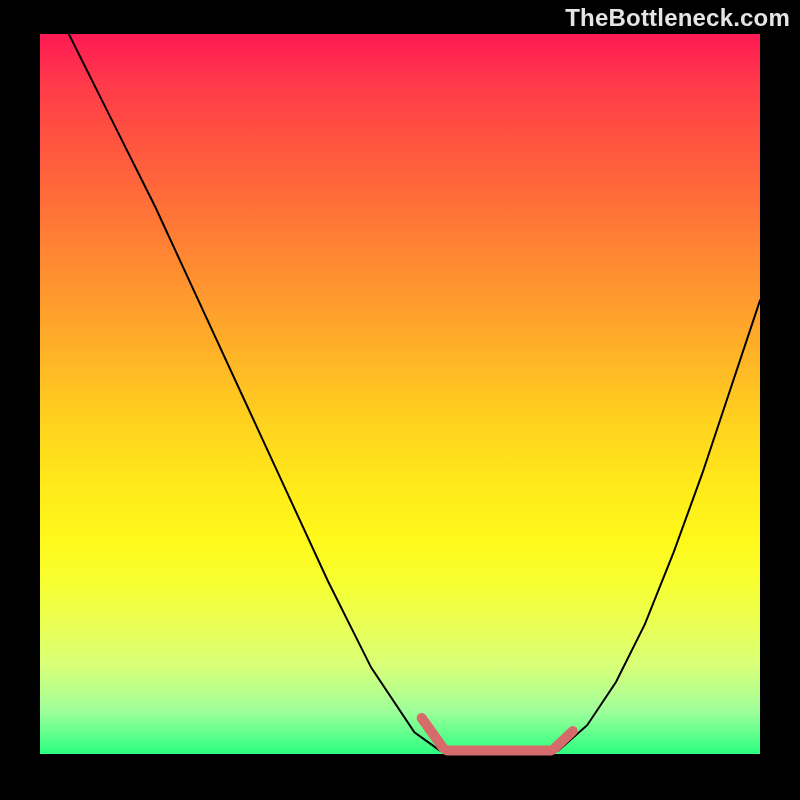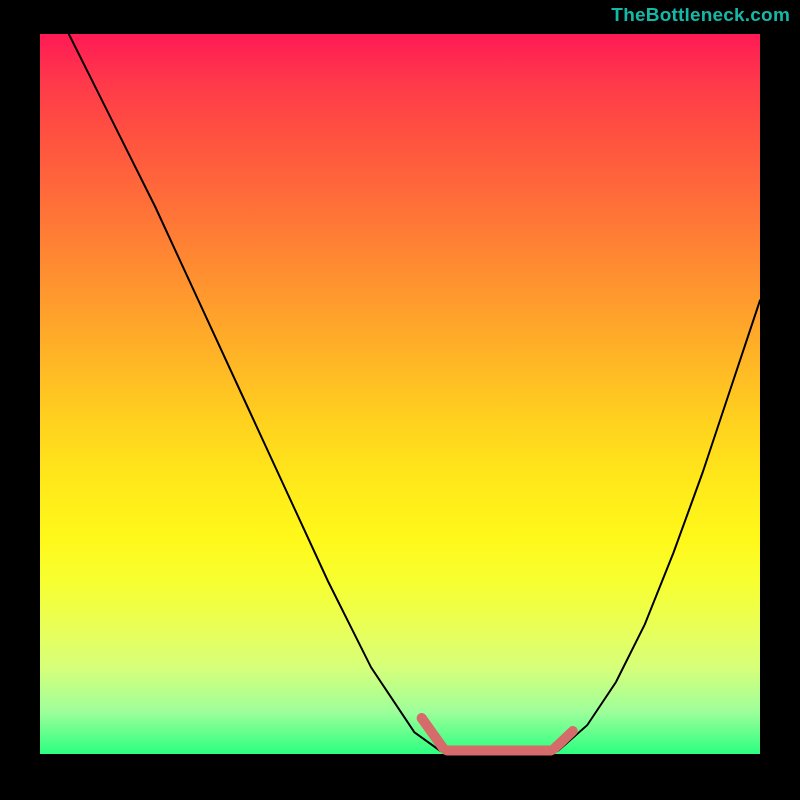--- a/index.html
+++ b/index.html
@@ -8,23 +8,23 @@
     position: relative;
     width: 800px;
     height: 800px;
     background: #000;
   }
   .watermark {
     position: absolute;
     top: 4px;
     right: 10px;
     font-family: Arial, Helvetica, sans-serif;
-    font-size: 19px;
+    font-size: 24px;
     font-weight: 600;
-    color: #14b8a6;
+    color: #e5e5e5;
     letter-spacing: 0.2px;
     z-index: 5;
   }
   .plot-area {
     position: absolute;
     left: 40px;
     top: 34px;
     width: 720px;
     height: 720px;
     background: linear-gradient(to bottom,

